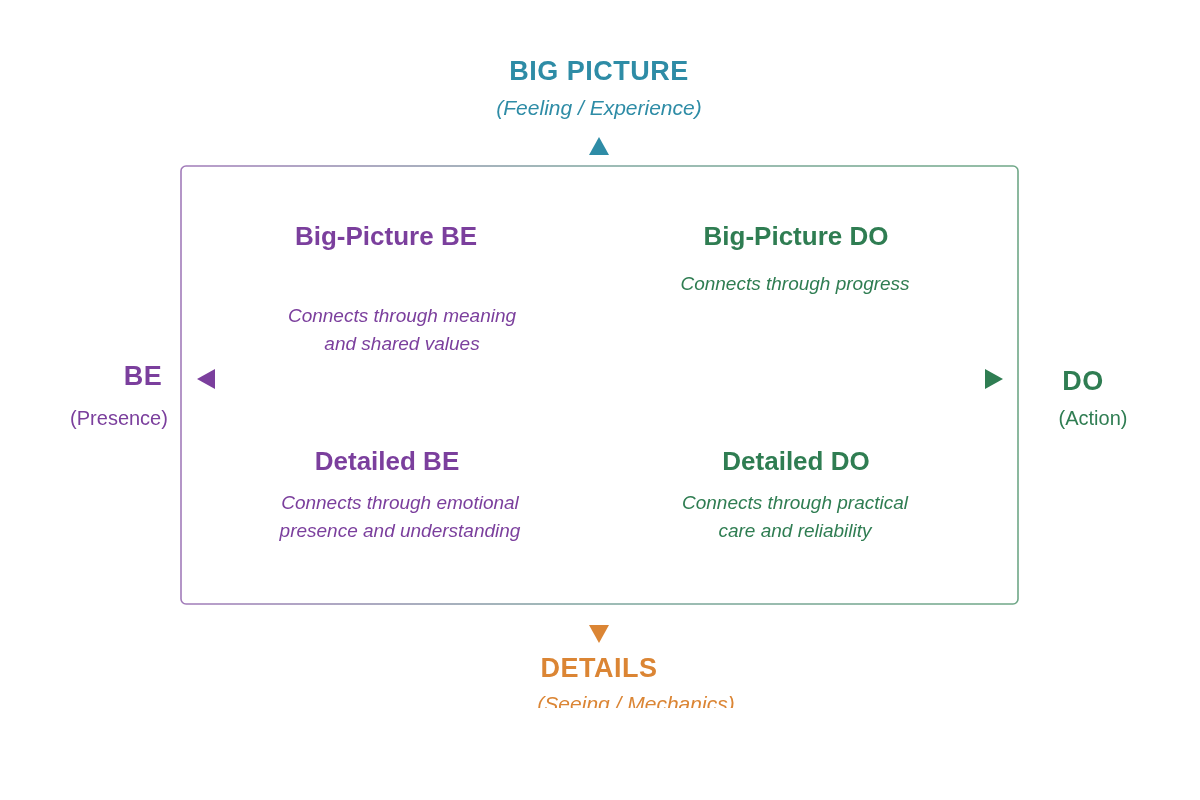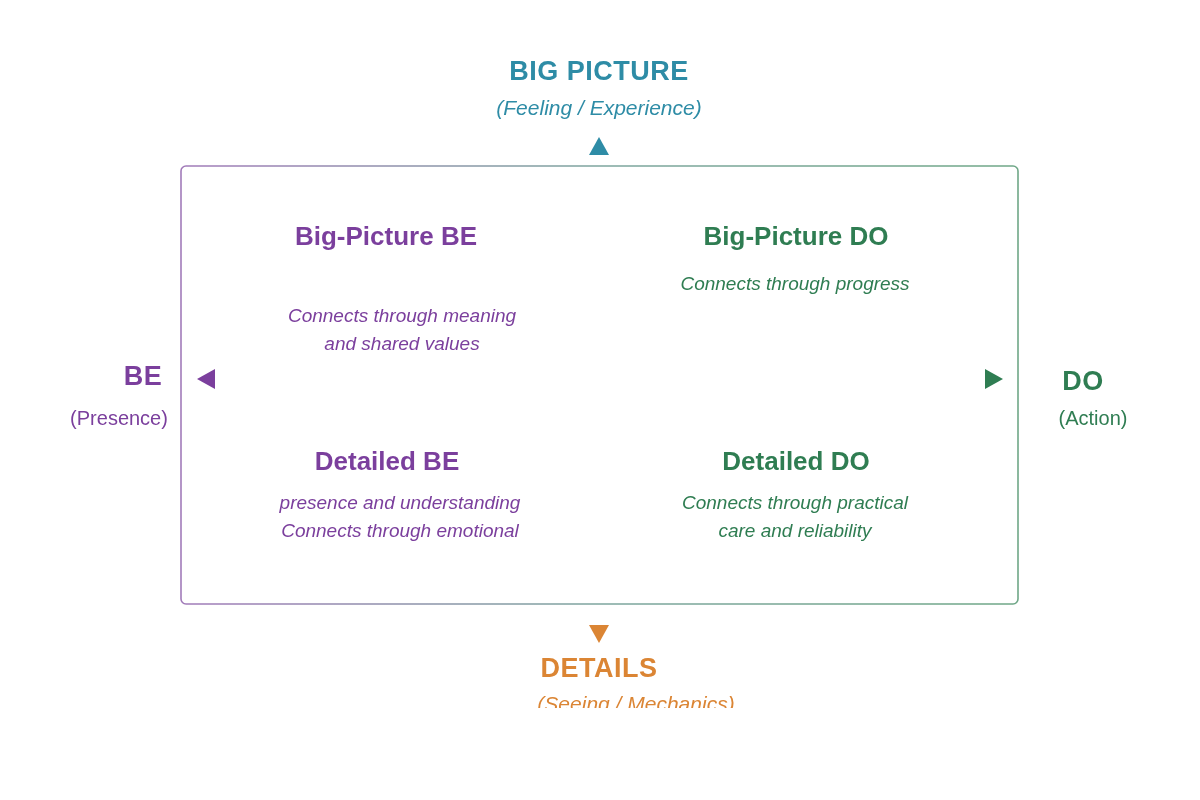--- a/index.html
+++ b/index.html
@@ -117,22 +117,22 @@
     <span class="q-line">and shared values</span>
   </div>
 
   <div class="txt quad-title green" style="left:796px; top:221px;">Big-Picture DO</div>
   <div class="txt quad-desc green" style="left:795px; top:270px;">
     <span class="q-line">Connects through progress</span>
   </div>
 
   <div class="txt quad-title purple" style="left:387px; top:446px;">Detailed BE</div>
   <div class="txt quad-desc purple" style="left:400px; top:489px;">
+    <span class="q-line">Connects through emotional</span>
     <span class="q-line">presence and understanding</span>
-    <span class="q-line">Connects through emotional</span>
   </div>
 
   <div class="txt quad-title green" style="left:796px; top:446px;">Detailed DO</div>
   <div class="txt quad-desc green" style="left:795px; top:489px;">
     <span class="q-line">Connects through practical</span>
     <span class="q-line">care and reliability</span>
   </div>
 
 </div>
 

